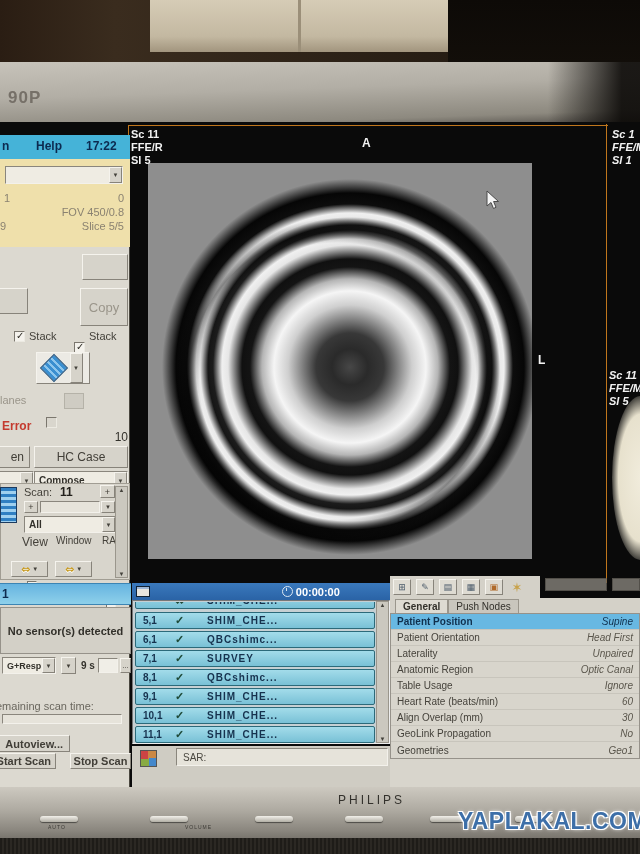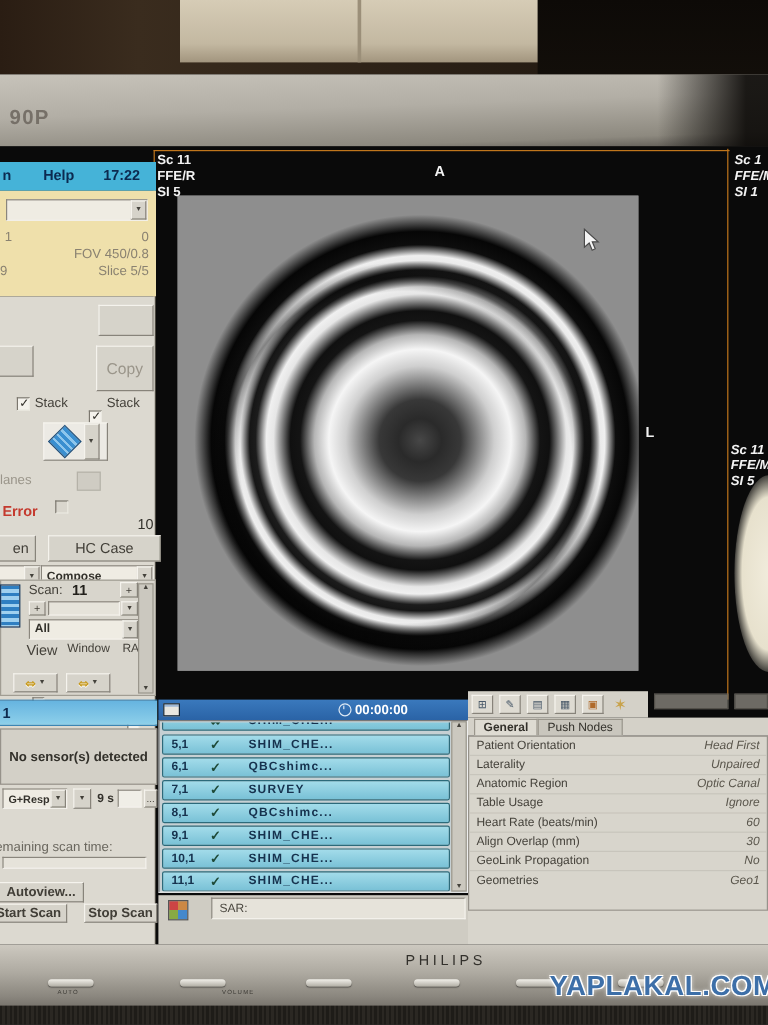--- a/index.html
+++ b/index.html
@@ -199,21 +199,21 @@
   </div>
 
   <div class="abs lbl" style="left:0;top:394px;color:#9a958a;">lanes</div>
   <div class="abs cb dis" style="left:46px;top:395px;"></div>
   <div class="abs" style="left:64px;top:393px;width:18px;height:14px;background:#cfccc3;border:1px solid #b5b2a8;"></div>
 
   <div class="abs err" style="left:2px;top:419px;">Error</div>
   <div class="abs" style="left:0;top:430px;width:128px;text-align:right;font-size:12px;color:#33312b;">10</div>
 
   <div class="abs btn" style="left:-14px;top:446px;width:44px;height:22px;font-size:12px;justify-content:flex-end;padding-right:5px;">en</div>
-  <div class="abs btn" style="left:40px;top:446px;width:94px;height:22px;font-size:12px;">HC Case</div>
+  <div class="abs btn" style="left:34px;top:446px;width:94px;height:22px;font-size:12px;">HC Case</div>
 
   <div class="abs dd" style="left:-14px;top:471px;width:48px;height:19px;">
     <span class="dtxt"></span>
       <span class="darr"></span>
   </div>
   <div class="abs dd" style="left:34px;top:471px;width:94px;height:19px;">
     <span class="dtxt" style="font-weight:bold;">Compose</span>
     <span class="darr"></span>
   </div>
 
@@ -343,20 +343,24 @@
   </div>
   <div class="abs ghost-tab" style="left:545px;width:62px;"></div>
   <div class="abs ghost-tab" style="left:612px;width:28px;"></div>
 
   <div class="abs pp-tabs">
     <span class="tab active">General</span>
     <span class="tab">Push Nodes</span>
   </div>
 
   <div class="abs pp-grid">
+    <div class="prow hl">
+      <span class="pl">Patient Position</span>
+      <span class="pv">Supine</span>
+    </div>
     <div class="prow">
       <span class="pl">Patient Orientation</span>
       <span class="pv">Head First</span>
     </div>
     <div class="prow">
       <span class="pl">Laterality</span>
       <span class="pv">Unpaired</span>
     </div>
     <div class="prow">
       <span class="pl">Anatomic Region</span>

